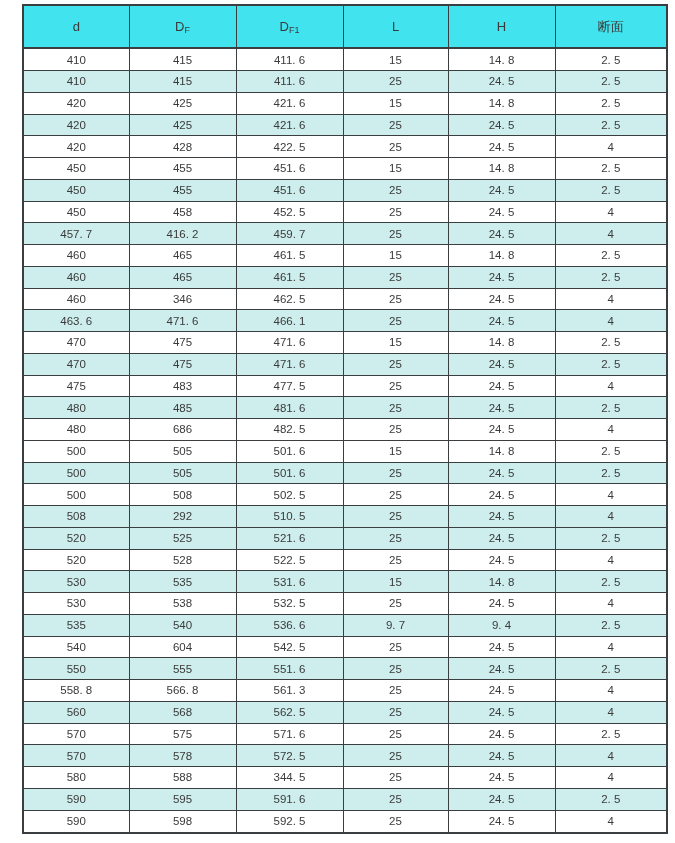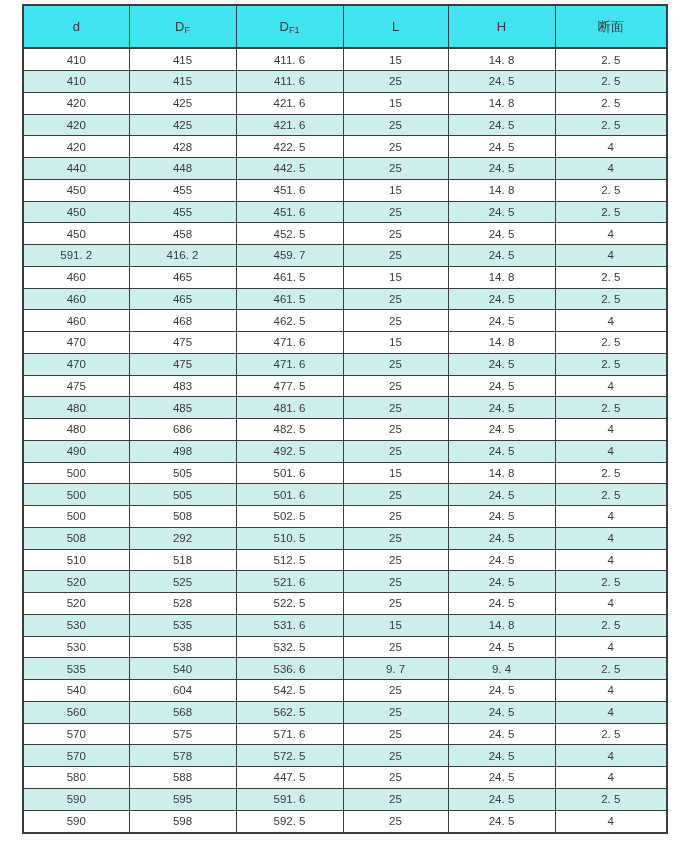--- a/index.html
+++ b/index.html
@@ -110,28 +110,20 @@
           <td>2. 5</td>
         </tr>
         <tr>
           <td>420</td>
           <td>428</td>
           <td>422. 5</td>
           <td>25</td>
           <td>24. 5</td>
           <td>4</td>
         </tr>
-        <tr class="alt">
-          <td>440</td>
-          <td>448</td>
-          <td>442. 5</td>
-          <td>25</td>
-          <td>24. 5</td>
-          <td>4</td>
-        </tr>
         <tr>
           <td>450</td>
           <td>455</td>
           <td>451. 6</td>
           <td>15</td>
           <td>14. 8</td>
           <td>2. 5</td>
         </tr>
         <tr class="alt">
           <td>450</td>
@@ -143,21 +135,21 @@
         </tr>
         <tr>
           <td>450</td>
           <td>458</td>
           <td>452. 5</td>
           <td>25</td>
           <td>24. 5</td>
           <td>4</td>
         </tr>
         <tr class="alt">
-          <td>591. 2</td>
+          <td>457. 7</td>
           <td>416. 2</td>
           <td>459. 7</td>
           <td>25</td>
           <td>24. 5</td>
           <td>4</td>
         </tr>
         <tr>
           <td>460</td>
           <td>465</td>
           <td>461. 5</td>
@@ -168,22 +160,30 @@
         <tr class="alt">
           <td>460</td>
           <td>465</td>
           <td>461. 5</td>
           <td>25</td>
           <td>24. 5</td>
           <td>2. 5</td>
         </tr>
         <tr>
           <td>460</td>
-          <td>468</td>
+          <td>346</td>
           <td>462. 5</td>
+          <td>25</td>
+          <td>24. 5</td>
+          <td>4</td>
+        </tr>
+        <tr class="alt">
+          <td>463. 6</td>
+          <td>471. 6</td>
+          <td>466. 1</td>
           <td>25</td>
           <td>24. 5</td>
           <td>4</td>
         </tr>
         <tr>
           <td>470</td>
           <td>475</td>
           <td>471. 6</td>
           <td>15</td>
           <td>14. 8</td>
@@ -214,28 +214,20 @@
           <td>2. 5</td>
         </tr>
         <tr>
           <td>480</td>
           <td>686</td>
           <td>482. 5</td>
           <td>25</td>
           <td>24. 5</td>
           <td>4</td>
         </tr>
-        <tr class="alt">
-          <td>490</td>
-          <td>498</td>
-          <td>492. 5</td>
-          <td>25</td>
-          <td>24. 5</td>
-          <td>4</td>
-        </tr>
         <tr>
           <td>500</td>
           <td>505</td>
           <td>501. 6</td>
           <td>15</td>
           <td>14. 8</td>
           <td>2. 5</td>
         </tr>
         <tr class="alt">
           <td>500</td>
@@ -250,28 +242,20 @@
           <td>508</td>
           <td>502. 5</td>
           <td>25</td>
           <td>24. 5</td>
           <td>4</td>
         </tr>
         <tr class="alt">
           <td>508</td>
           <td>292</td>
           <td>510. 5</td>
-          <td>25</td>
-          <td>24. 5</td>
-          <td>4</td>
-        </tr>
-        <tr>
-          <td>510</td>
-          <td>518</td>
-          <td>512. 5</td>
           <td>25</td>
           <td>24. 5</td>
           <td>4</td>
         </tr>
         <tr class="alt">
           <td>520</td>
           <td>525</td>
           <td>521. 6</td>
           <td>25</td>
           <td>24. 5</td>
@@ -311,20 +295,36 @@
         </tr>
         <tr>
           <td>540</td>
           <td>604</td>
           <td>542. 5</td>
           <td>25</td>
           <td>24. 5</td>
           <td>4</td>
         </tr>
         <tr class="alt">
+          <td>550</td>
+          <td>555</td>
+          <td>551. 6</td>
+          <td>25</td>
+          <td>24. 5</td>
+          <td>2. 5</td>
+        </tr>
+        <tr>
+          <td>558. 8</td>
+          <td>566. 8</td>
+          <td>561. 3</td>
+          <td>25</td>
+          <td>24. 5</td>
+          <td>4</td>
+        </tr>
+        <tr class="alt">
           <td>560</td>
           <td>568</td>
           <td>562. 5</td>
           <td>25</td>
           <td>24. 5</td>
           <td>4</td>
         </tr>
         <tr>
           <td>570</td>
           <td>575</td>
@@ -337,21 +337,21 @@
           <td>570</td>
           <td>578</td>
           <td>572. 5</td>
           <td>25</td>
           <td>24. 5</td>
           <td>4</td>
         </tr>
         <tr>
           <td>580</td>
           <td>588</td>
-          <td>447. 5</td>
+          <td>344. 5</td>
           <td>25</td>
           <td>24. 5</td>
           <td>4</td>
         </tr>
         <tr class="alt">
           <td>590</td>
           <td>595</td>
           <td>591. 6</td>
           <td>25</td>
           <td>24. 5</td>

